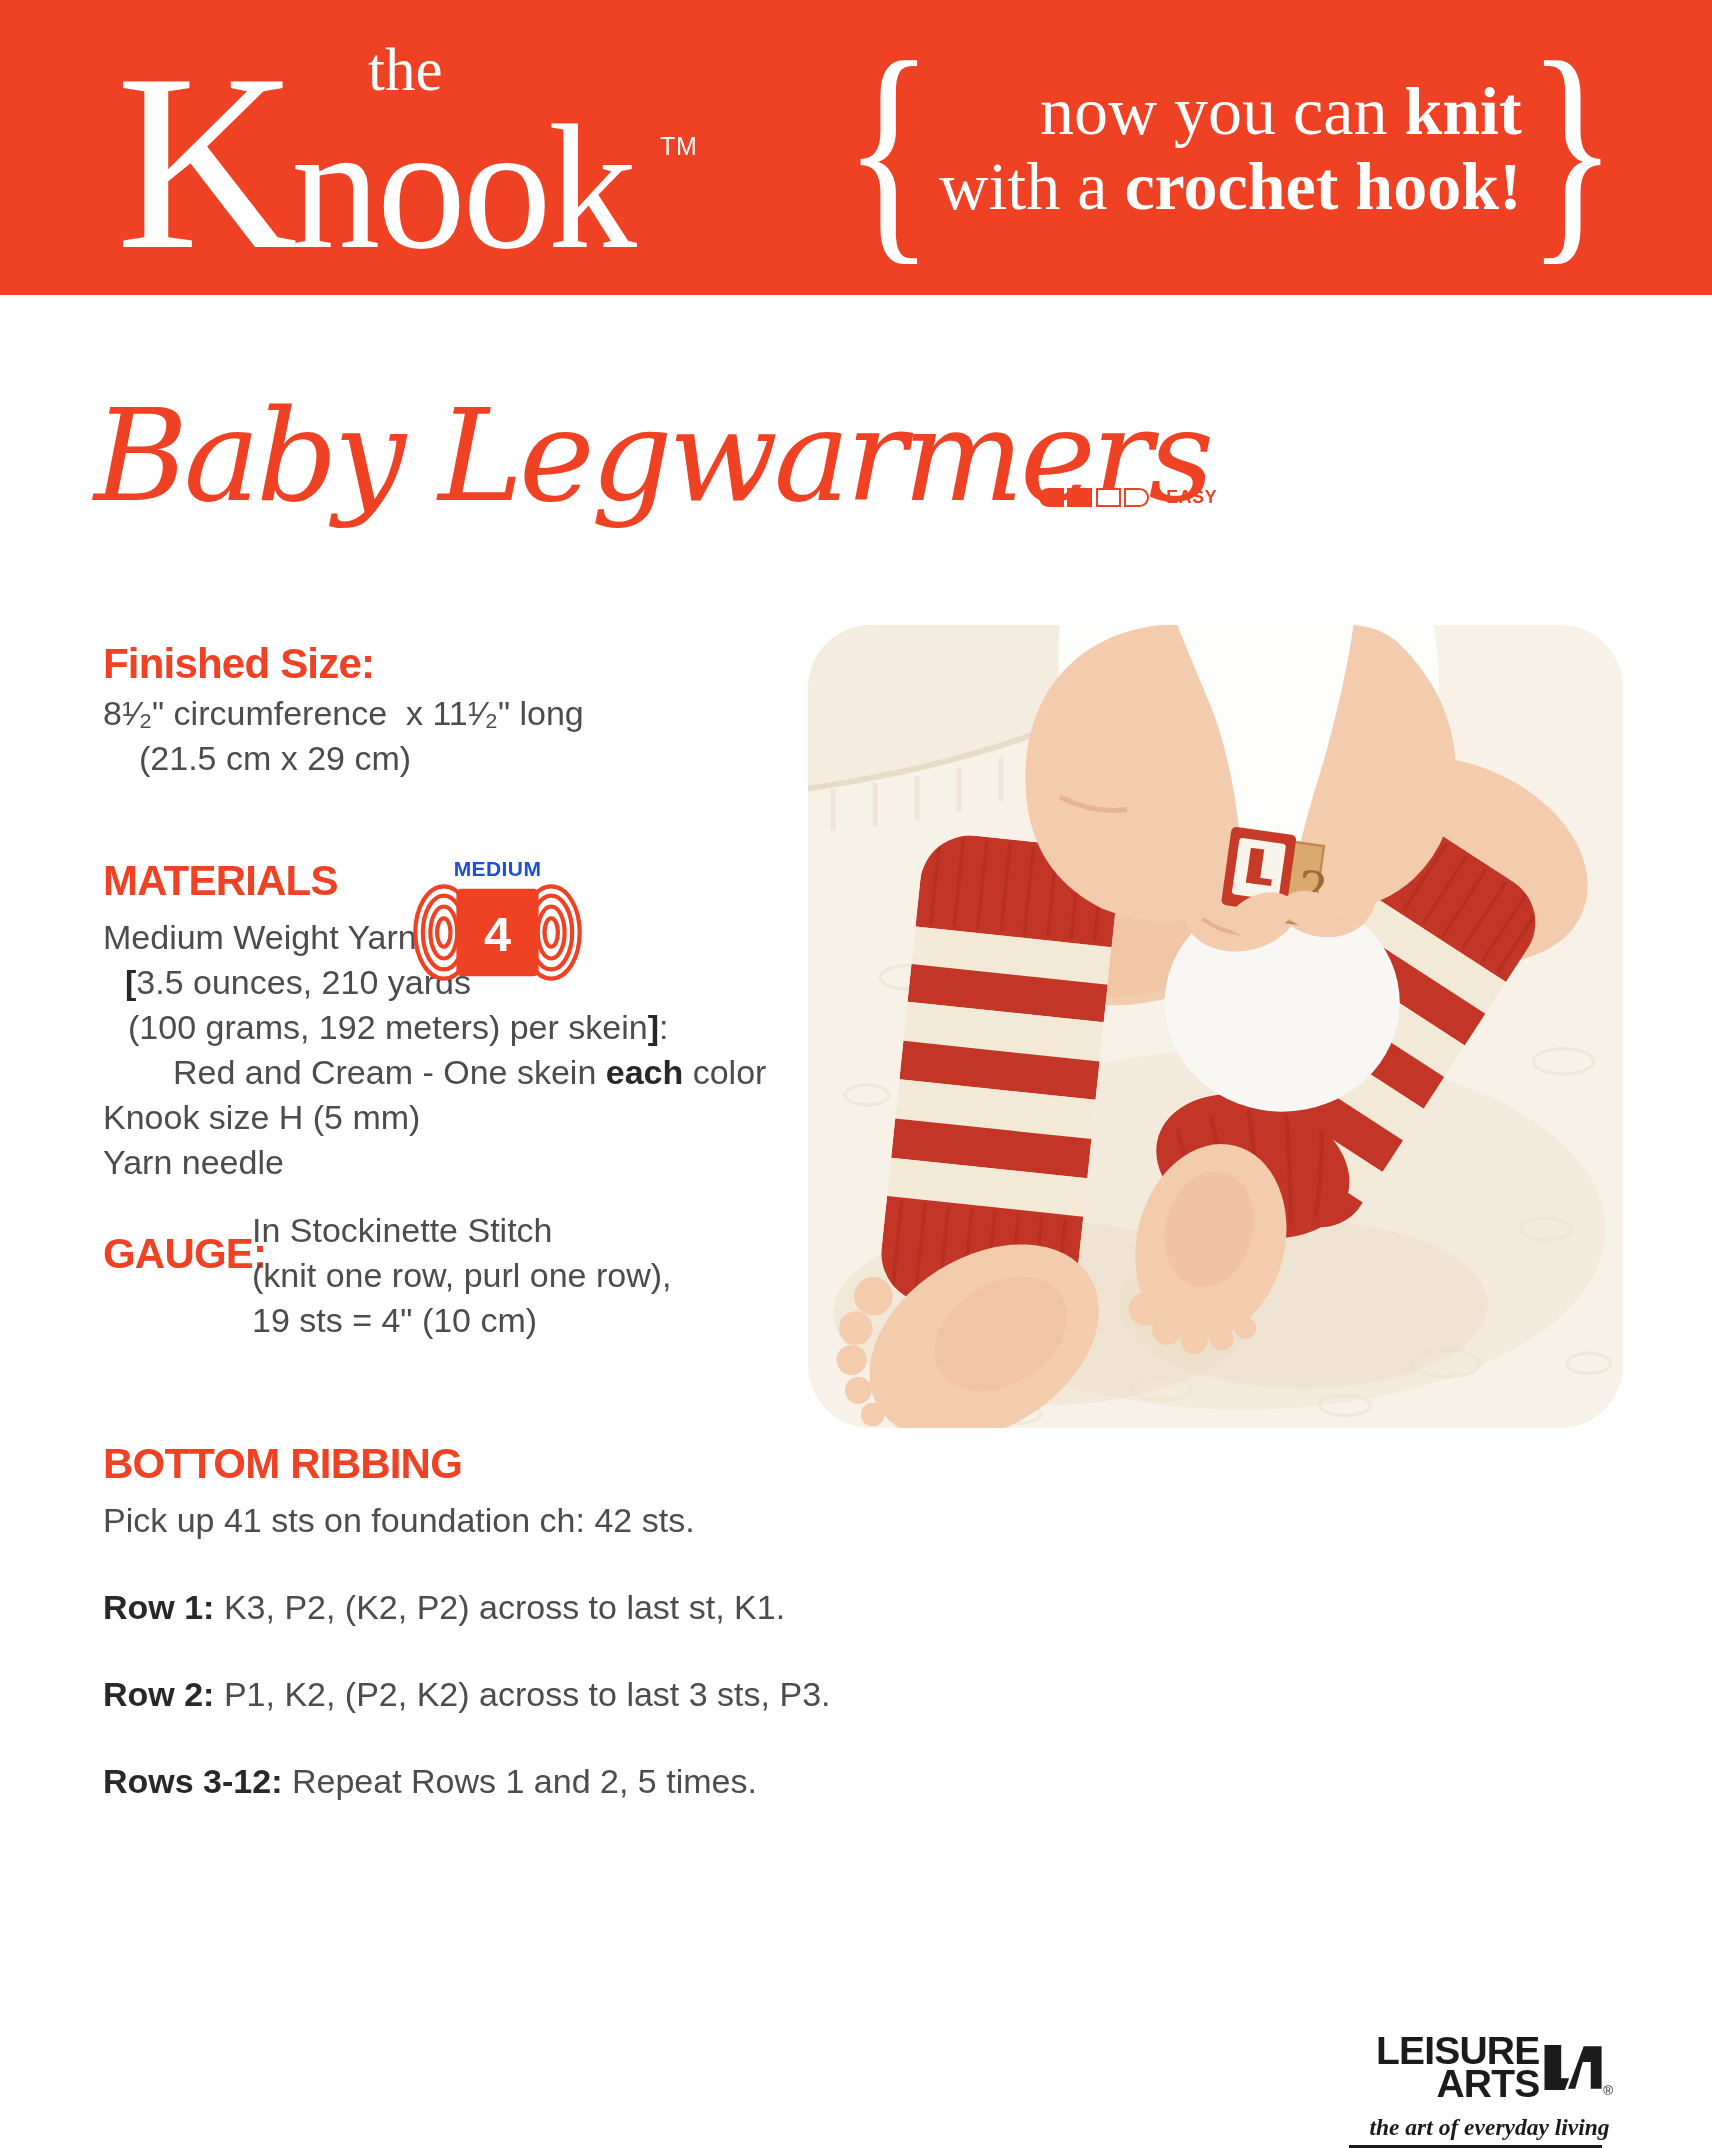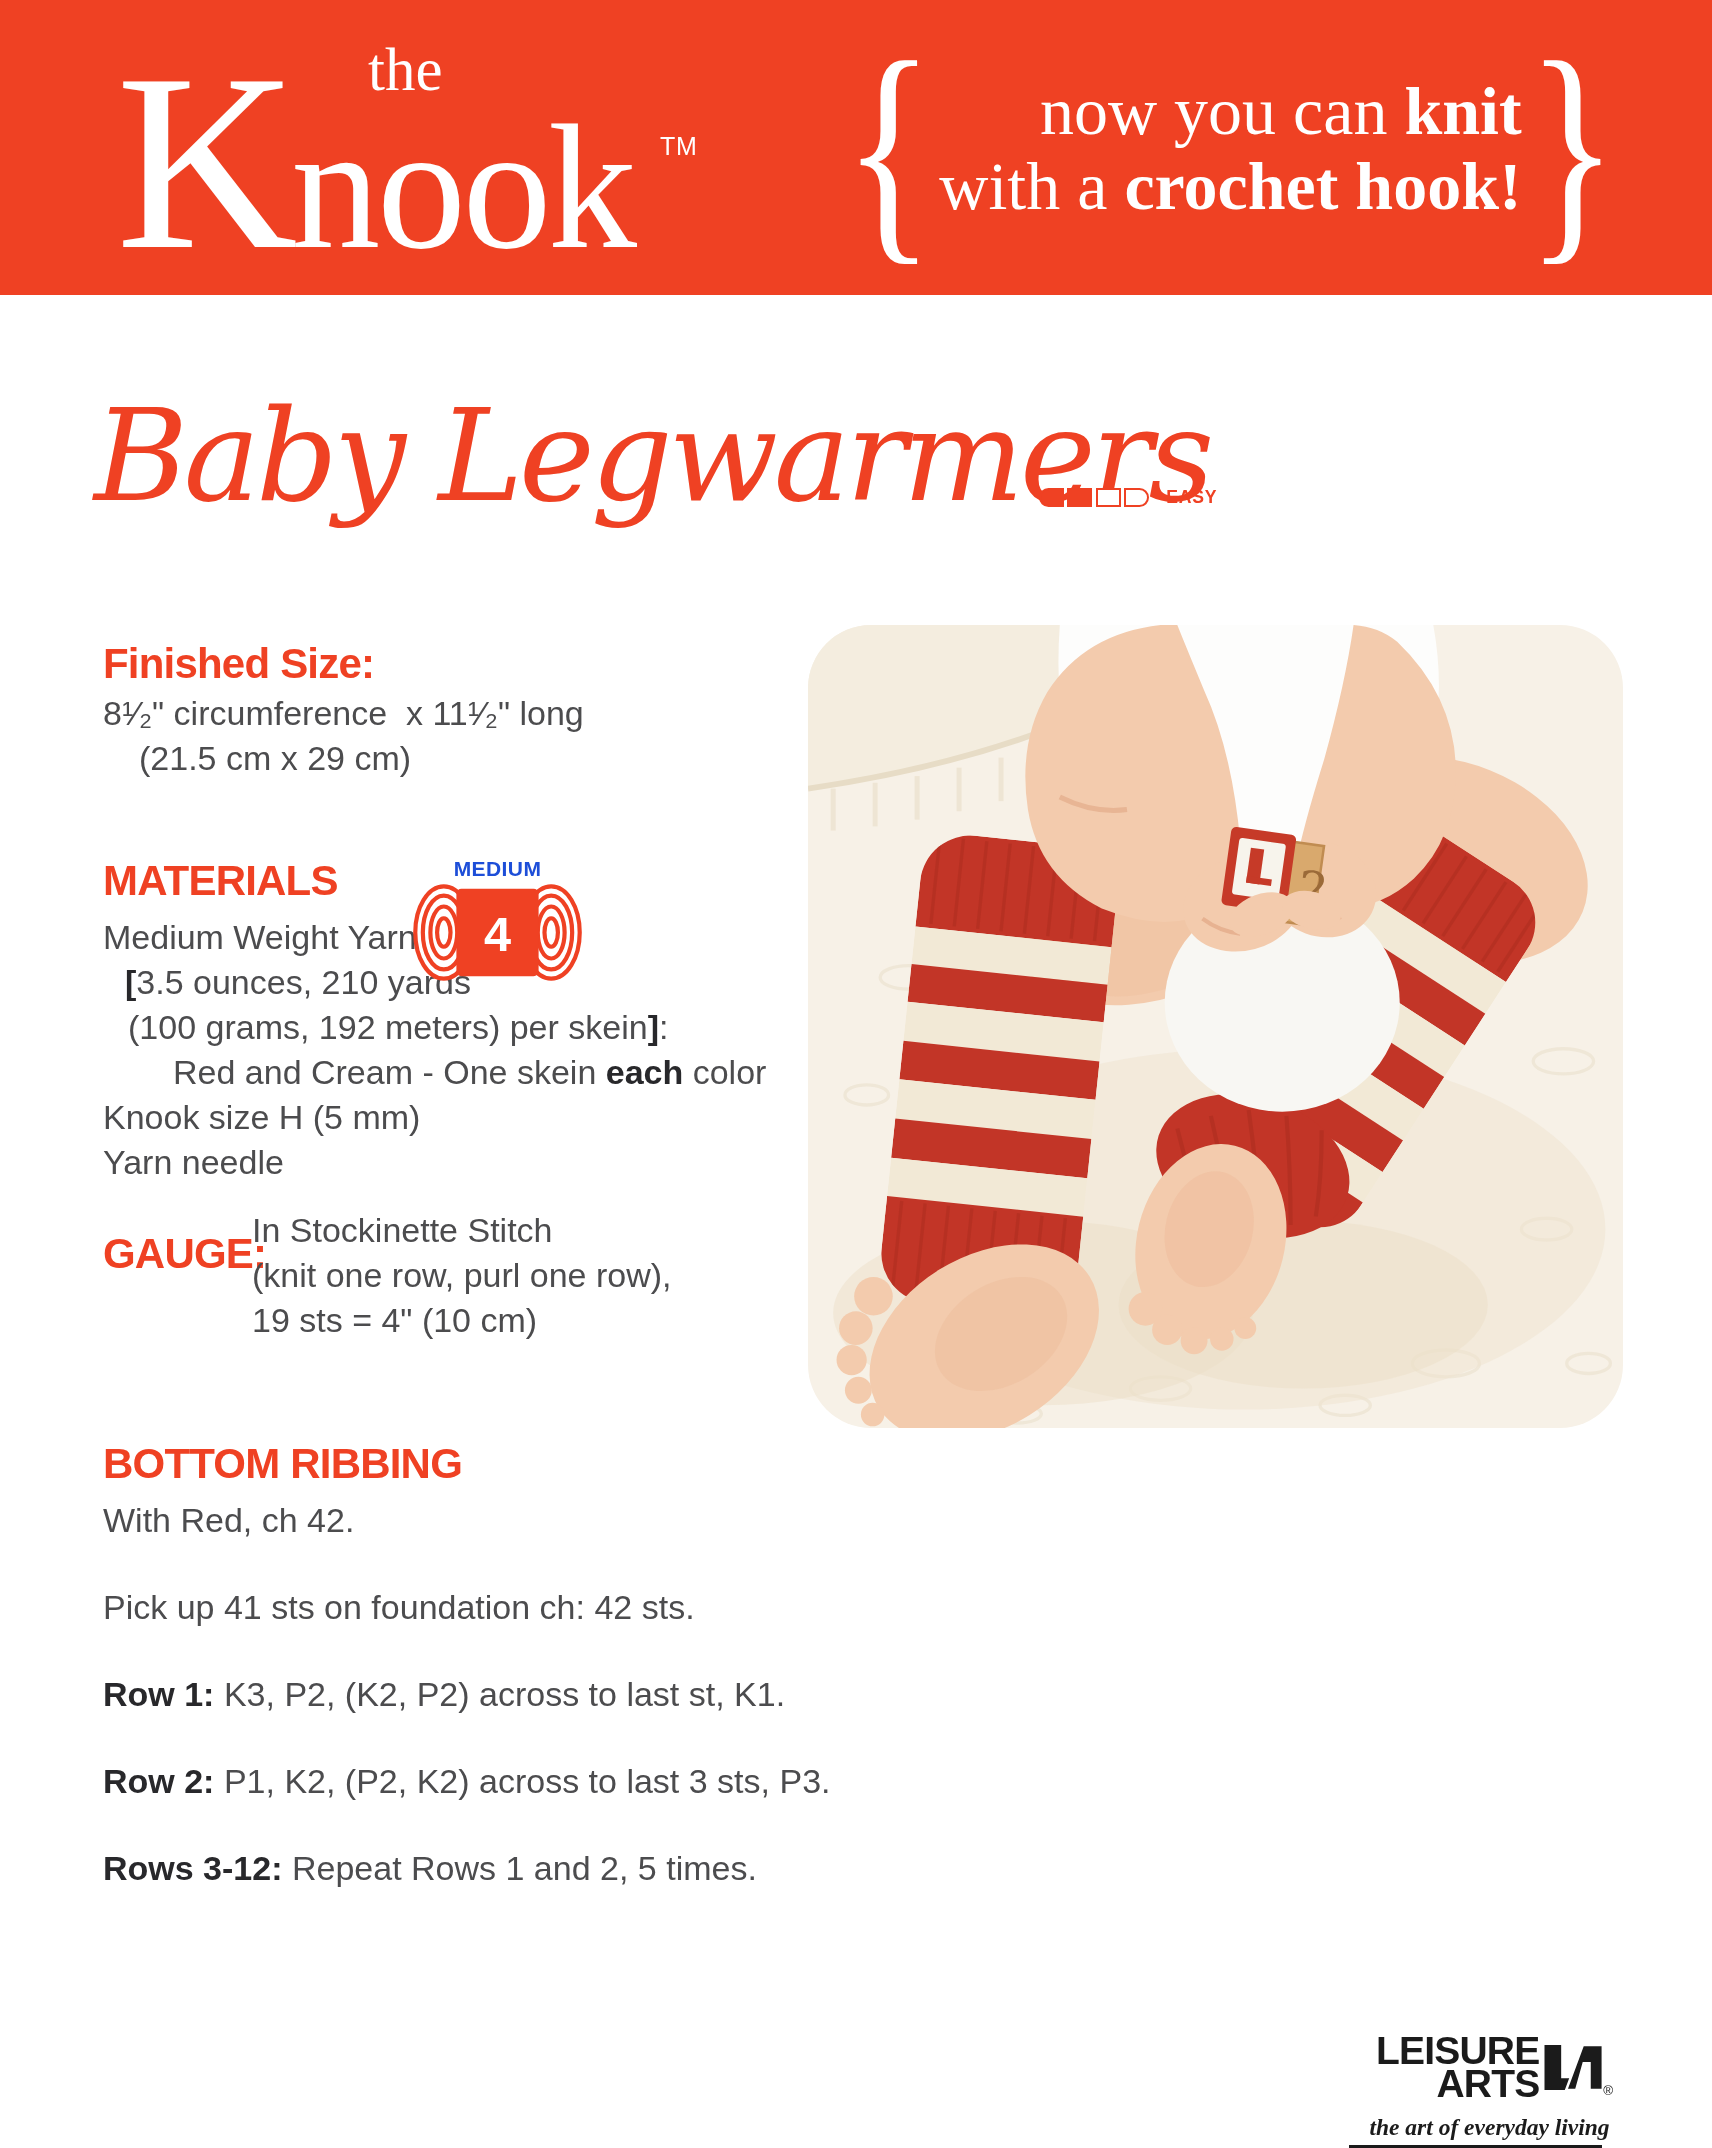--- a/index.html
+++ b/index.html
@@ -144,21 +144,20 @@
     <div class="sec-heading gauge-label">GAUGE:</div>
     <div class="gauge-lines">
       <div class="body-line">In Stockinette Stitch</div>
       <div class="body-line">(knit one row, purl one row),</div>
       <div class="body-line">19 sts = 4" (10 cm)</div>
     </div>
   </div>
 
   <div class="ribbing">
     <div class="sec-heading">BOTTOM RIBBING</div>
-    <div class="body-line para"><b></b><span>With Red, ch 42.</span></div>
     <div class="body-line para"><b></b><span>Pick up 41 sts on foundation ch: 42 sts.</span></div>
     <div class="body-line para"><b>Row 1: </b><span>K3, P2, (K2, P2) across to last st, K1.</span></div>
     <div class="body-line para"><b>Row 2: </b><span>P1, K2, (P2, K2) across to last 3 sts, P3.</span></div>
     <div class="body-line para"><b>Rows 3-12: </b><span>Repeat Rows 1 and 2, 5 times.</span></div>
   </div>
 
   <div class="photo">
     <svg viewBox="0 0 971 957" preserveAspectRatio="none">
 
       <rect x="0" y="0" width="971" height="957" fill="#F7F1E7"></rect>

